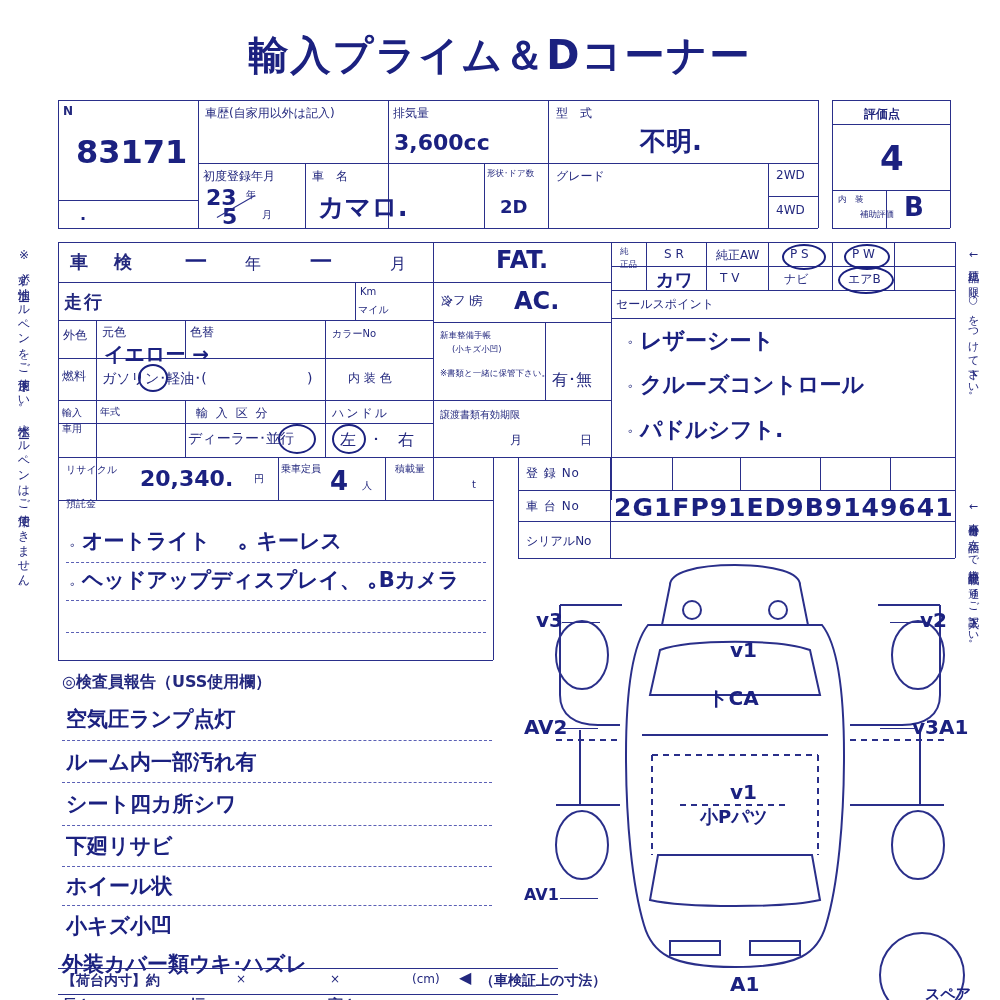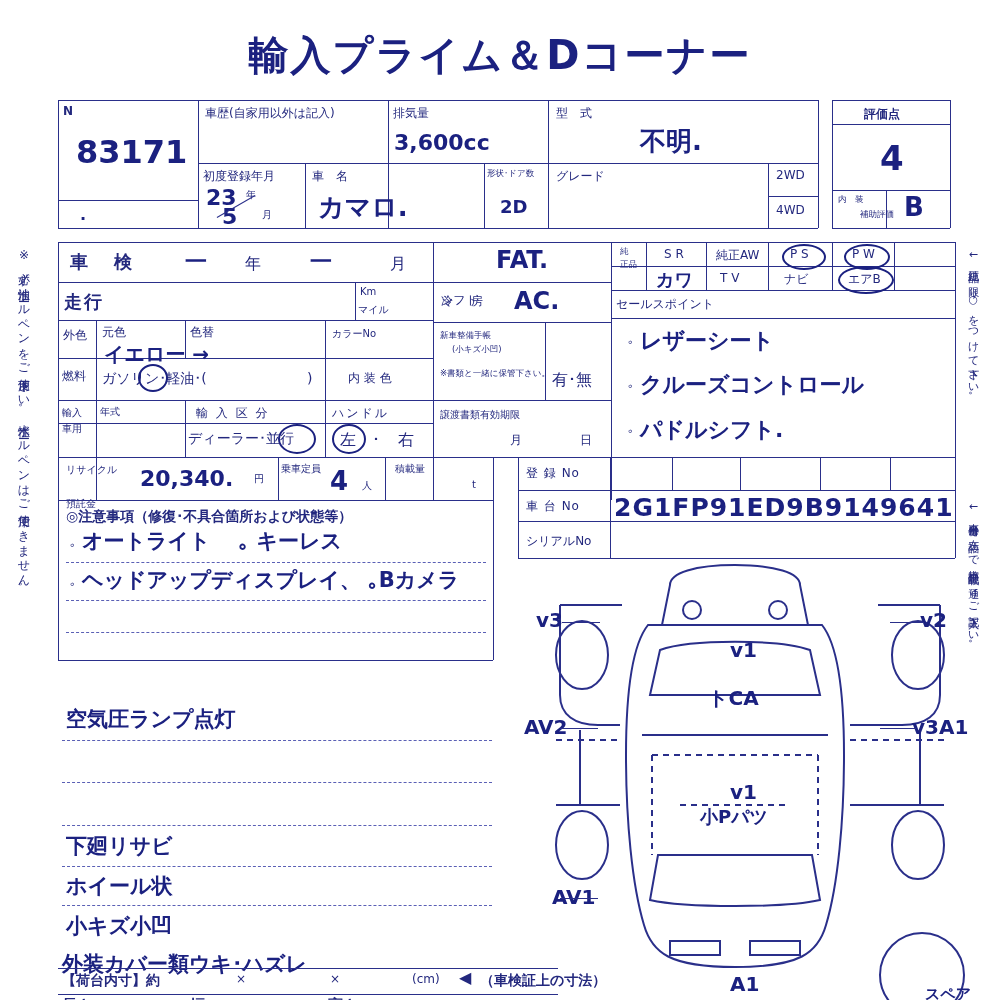--- a/index.html
+++ b/index.html
@@ -228,32 +228,34 @@
 
   <div class="lbl" style="left:526px;top:465px;letter-spacing:1px;">登 録 No</div>
   <div class="lbl" style="left:526px;top:498px;letter-spacing:1px;">車 台 No</div>
   <div class="hw" style="left:614px;top:493px;font-size:25px;letter-spacing:1px;">2G1FP91ED9B9149641</div>
   <div class="lbl" style="left:526px;top:533px;">シリアルNo</div>
 
   <div class="ln hl" style="left:58px;top:500px;width:435px;"></div>
   <div class="ln hl" style="left:58px;top:660px;width:435px;"></div>
   <div class="ln vl" style="left:58px;top:500px;height:160px;"></div>
   <div class="ln vl" style="left:493px;top:500px;height:160px;"></div>
-  <div class="lbl b" style="left:66px;top:508px;font-size:14px;">◎注意事項（修復･不具合箇所および状態等）</div>
   <div class="dash" style="left:66px;top:562px;width:420px;"></div>
   <div class="dash" style="left:66px;top:600px;width:420px;"></div>
   <div class="dash" style="left:66px;top:632px;width:420px;"></div>
   <div class="lbl" style="left:70px;top:535px;">｡</div>
   <div class="hw" style="left:82px;top:527px;font-size:21px;">オートライト　 ｡ キーレス</div>
   <div class="lbl" style="left:70px;top:574px;">｡</div>
   <div class="hw" style="left:82px;top:566px;font-size:21px;">ヘッドアップディスプレイ、 ｡Bカメラ</div>
 
+  <div class="lbl b" style="left:62px;top:672px;font-size:16px;">◎検査員報告（USS使用欄）</div>
   <div class="hw" style="left:66px;top:705px;font-size:21px;">空気圧ランプ点灯</div>
   <div class="dash" style="left:62px;top:740px;width:430px;"></div>
+  <div class="hw" style="left:66px;top:748px;font-size:21px;">ルーム内一部汚れ有</div>
   <div class="dash" style="left:62px;top:782px;width:430px;"></div>
+  <div class="hw" style="left:66px;top:790px;font-size:21px;">シート四カ所シワ</div>
   <div class="dash" style="left:62px;top:825px;width:430px;"></div>
   <div class="hw" style="left:66px;top:832px;font-size:21px;">下廻リサビ</div>
   <div class="dash" style="left:62px;top:866px;width:430px;"></div>
   <div class="hw" style="left:66px;top:872px;font-size:21px;">ホイール状</div>
   <div class="dash" style="left:62px;top:905px;width:430px;"></div>
   <div class="hw" style="left:66px;top:912px;font-size:21px;">小キズ小凹</div>
   <div class="hw" style="left:62px;top:950px;font-size:21px;">外装カバー類ウキ･ハズレ</div>
 
   <div class="ln hl" style="left:58px;top:968px;width:500px;"></div>
   <div class="lbl b" style="left:62px;top:972px;font-size:14px;">【荷台内寸】約</div>
@@ -322,21 +324,21 @@
   </svg>
 
   <div class="hw" style="left:536px;top:608px;font-size:20px;">v3</div>
   <div class="hw" style="left:920px;top:608px;font-size:20px;">v2</div>
   <div class="hw" style="left:730px;top:638px;font-size:20px;">v1</div>
   <div class="hw" style="left:708px;top:685px;font-size:20px;">トCA</div>
   <div class="hw" style="left:524px;top:715px;font-size:20px;">AV2</div>
   <div class="hw" style="left:912px;top:715px;font-size:20px;">v3A1</div>
   <div class="hw" style="left:730px;top:780px;font-size:20px;">v1</div>
   <div class="hw" style="left:700px;top:805px;font-size:18px;">小Pパツ</div>
-  <div class="hw" style="left:524px;top:885px;font-size:20px;margin-left:28px;">AV1</div>
+  <div class="hw" style="left:524px;top:885px;font-size:16px;">AV1</div>
   <div class="hw" style="left:730px;top:972px;font-size:20px;">A1</div>
   <div class="hw" style="left:925px;top:985px;font-size:15px;">スペア</div>
   <div class="ln hl" style="left:562px;top:622px;width:38px;"></div>
   <div class="ln hl" style="left:890px;top:622px;width:34px;"></div>
   <div class="ln hl" style="left:560px;top:728px;width:38px;"></div>
   <div class="ln hl" style="left:880px;top:728px;width:36px;"></div>
   <div class="ln hl" style="left:560px;top:898px;width:38px;"></div>
 
 </div>
 

